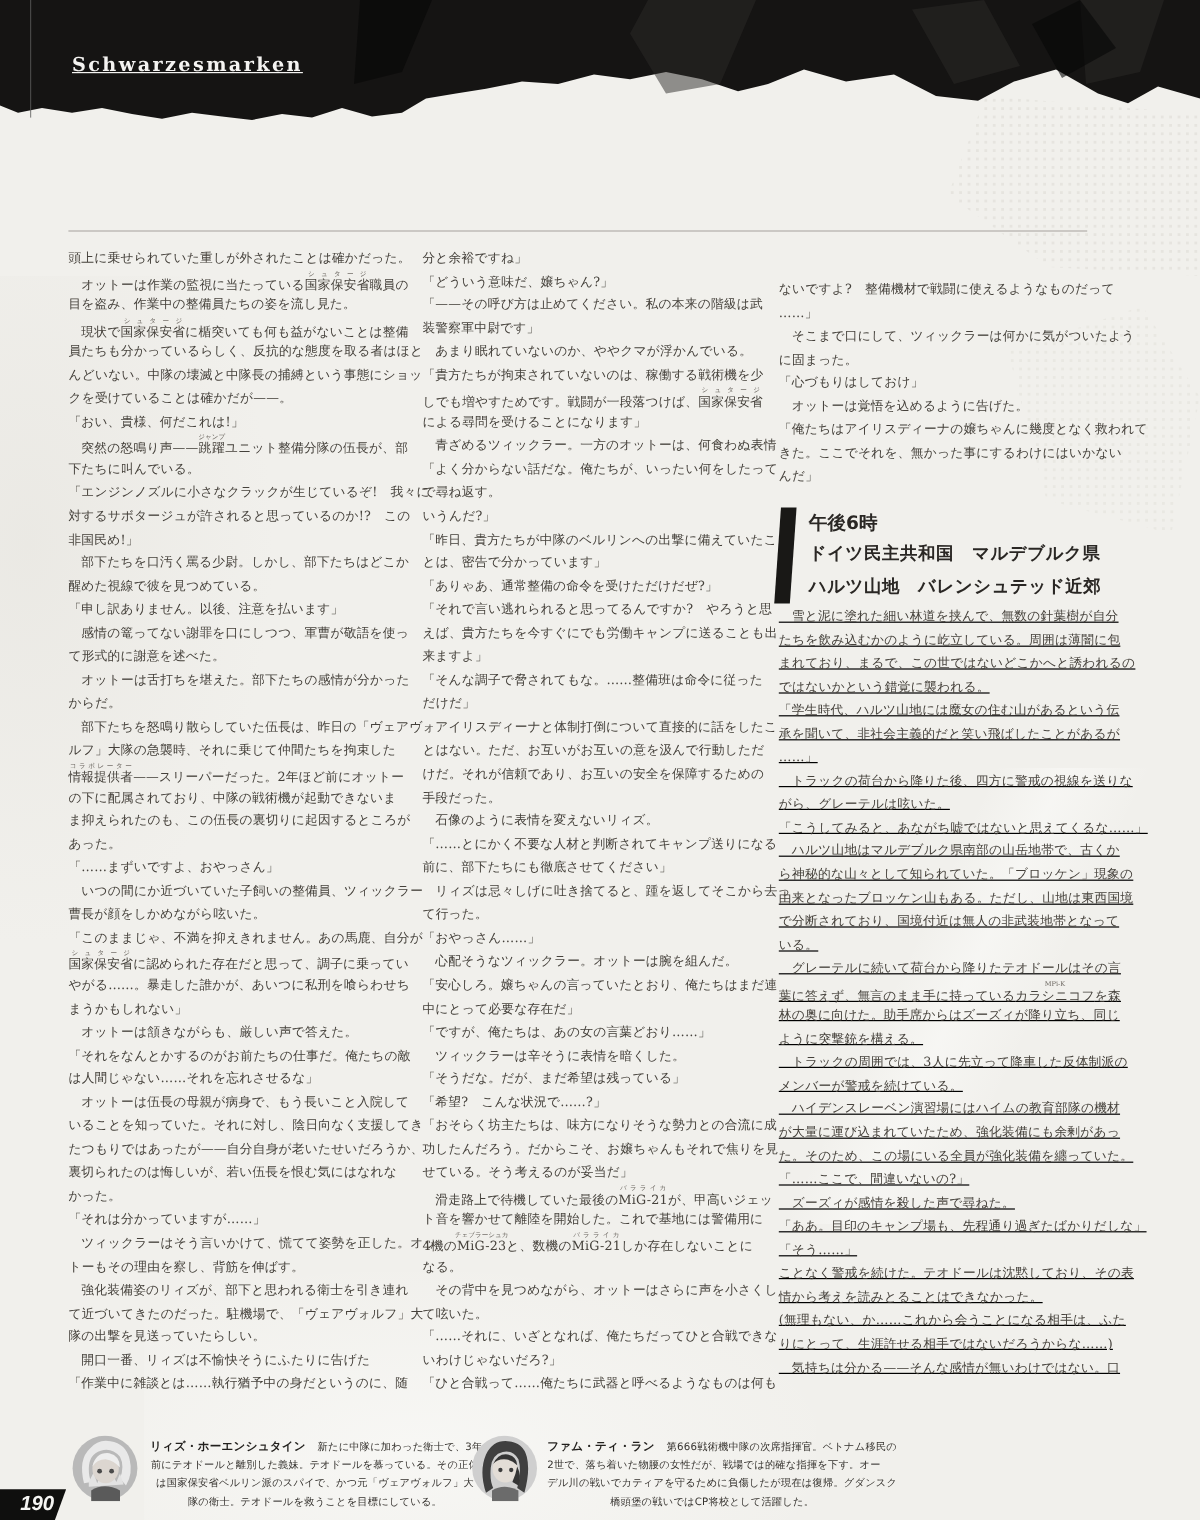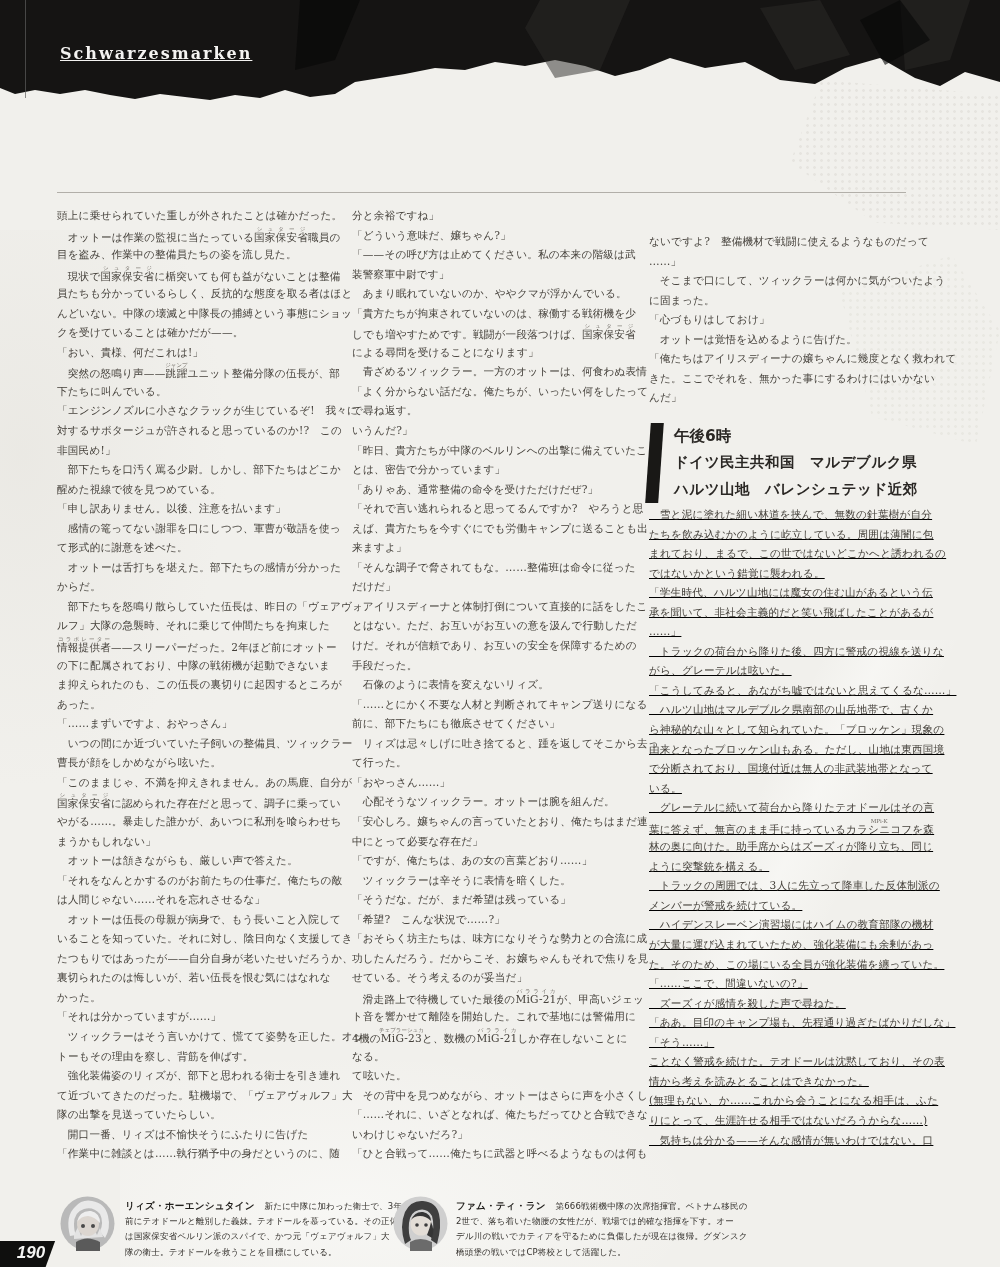--- a/index.html
+++ b/index.html
@@ -31,21 +31,21 @@
   .tline{height:19.55px;line-height:19.55px;font-size:10.6px;color:#45413b;white-space:nowrap;letter-spacing:.2px;}
   ruby{ruby-position:over;}
   rt{font-size:5.5px;color:#6d6862;letter-spacing:0;}
 
   .sec-header{position:absolute;left:648px;top:423px;display:flex;align-items:stretch;}
   .sec-bar{width:13px;height:80px;background:#191816;transform:skewX(-4deg);margin-right:13px;}
   .sec-lines{font-family:"DejaVu Sans",sans-serif;color:#2a2724;font-weight:bold;}
   .sec-l1{font-size:15.5px;line-height:26px;}
   .sec-l2,.sec-l3{font-size:14.5px;line-height:27px;letter-spacing:.5px;}
 
-  .profile-text{position:absolute;top:1198px;width:275px;}
+  .profile-text{position:absolute;top:1198px;width:275px;text-align:center;}
   .pt1{left:125px;} .pt2{left:456px;}
   .p-line{font-family:"DejaVu Sans",sans-serif;font-size:8.5px;line-height:15.2px;color:#33302c;
           white-space:nowrap;letter-spacing:.2px;}
   .p-name{font-weight:bold;font-size:9.6px;color:#211f1c;}
   .avatar{position:absolute;top:1196px;width:55px;height:55px;}
   .av1{left:60px;} .av2{left:393px;}
 
   .page-badge{position:absolute;left:-12px;top:1241px;width:62px;height:28px;background:#0f0f0e;
               transform:skewX(-20deg);}
   .page-num{position:absolute;left:8px;top:1243px;width:46px;text-align:center;color:#f5f5f3;
@@ -162,22 +162,22 @@
       <div class="tline">　ツィックラーは辛そうに表情を暗くした。</div>
       <div class="tline">「そうだな。だが、まだ希望は残っている」</div>
       <div class="tline">「希望?　こんな状況で……?」</div>
       <div class="tline">「おそらく坊主たちは、味方になりそうな勢力との合流に成</div>
       <div class="tline">功したんだろう。だからこそ、お嬢ちゃんもそれで焦りを見</div>
       <div class="tline">せている。そう考えるのが妥当だ」</div>
       <div class="tline">　滑走路上で待機していた最後の<ruby>MiG-21<rt>バラライカ</rt></ruby>が、甲高いジェッ</div>
       <div class="tline">ト音を響かせて離陸を開始した。これで基地には警備用に</div>
       <div class="tline">4機の<ruby>MiG-23<rt>チェブラーシュカ</rt></ruby>と、数機の<ruby>MiG-21<rt>バラライカ</rt></ruby>しか存在しないことに</div>
       <div class="tline">なる。</div>
+      <div class="tline">　その背中を見つめながら、オットーはさらに声を小さくし</div>
       <div class="tline">て呟いた。</div>
-      <div class="tline">　その背中を見つめながら、オットーはさらに声を小さくし</div>
       <div class="tline">「……それに、いざとなれば、俺たちだってひと合戦できな</div>
       <div class="tline">いわけじゃないだろ?」</div>
       <div class="tline">「ひと合戦って……俺たちに武器と呼べるようなものは何も</div>
     </div>
   <div class="col c3a" id="col3a-lines">
       <div class="tline">ないですよ?　整備機材で戦闘に使えるようなものだって</div>
       <div class="tline">……」</div>
       <div class="tline">　そこまで口にして、ツィックラーは何かに気がついたよう</div>
       <div class="tline">に固まった。</div>
       <div class="tline">「心づもりはしておけ」</div>

